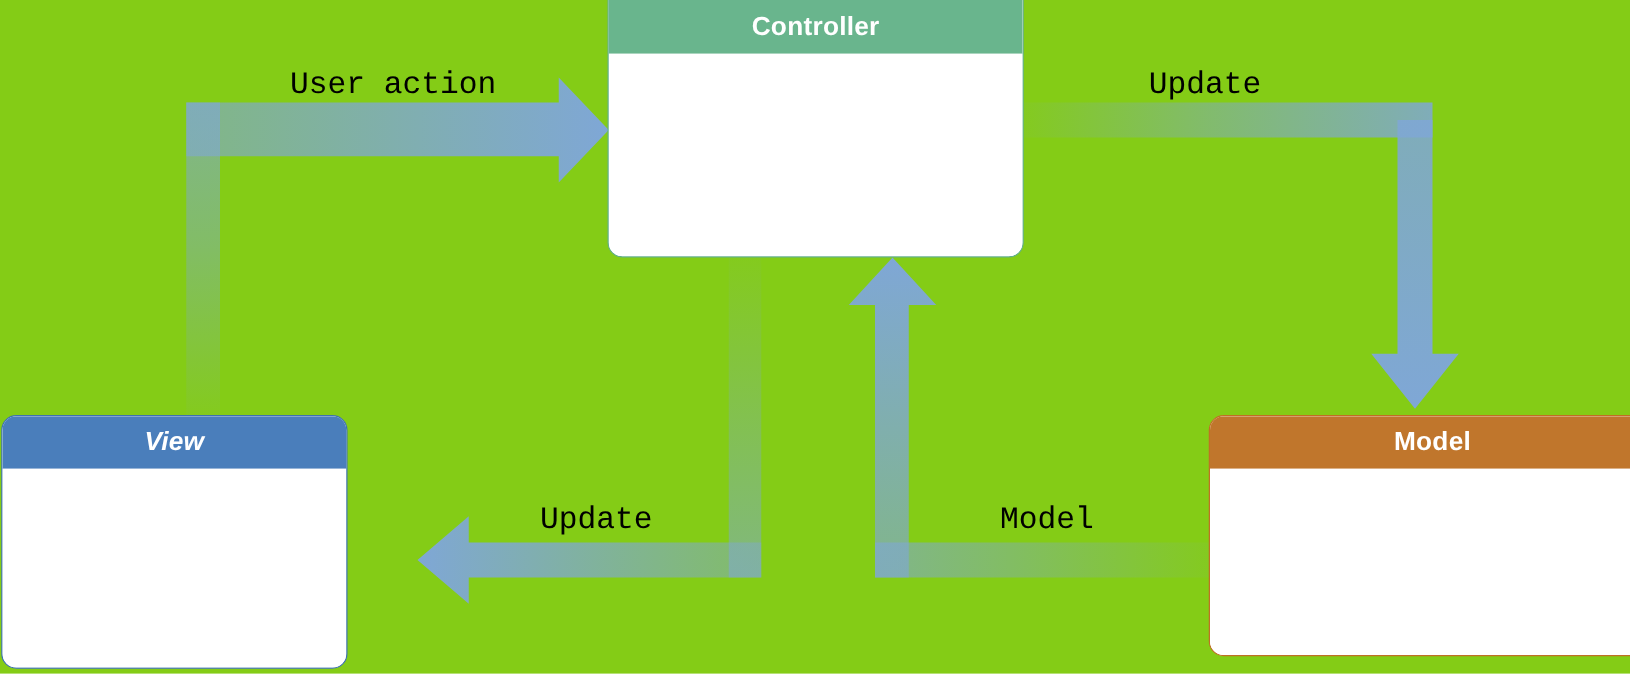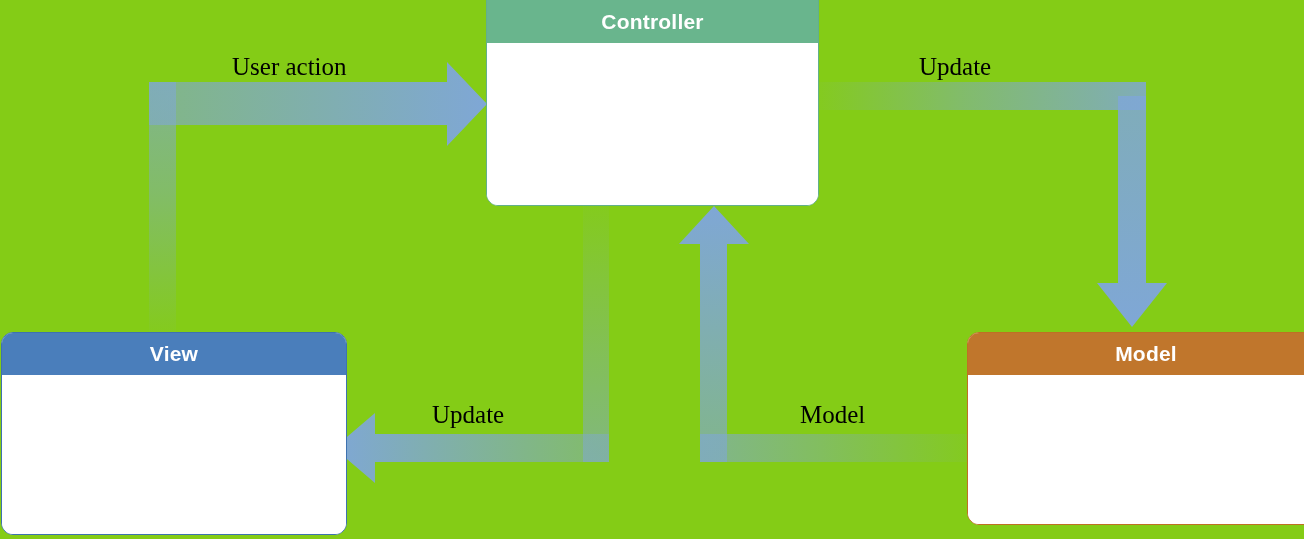--- a/index.html
+++ b/index.html
@@ -54,43 +54,44 @@
     background: #69B58D;
     height: 52px;
     line-height: 62px;
   }
   #node-controller .node-body { height: 162px; }
 
   
   #node-view {
     left: 1px;
     top: 332px;
-    width: 346px;
+    width: 277px;
     height: 203px;
     border: 1.8px solid #3E72B0;
+    font-style: italic;
   }
   #node-view .node-header { background: #4A7EBB; }
   #node-view .node-body { height: 159px; }
 
   
   #node-model {
     left: 967px;
     top: 332px;
     width: 358px;
     height: 193px;
     border: 1.8px solid #BF7024;
   }
   #node-model .node-header { background: #C0762C; }
   #node-model .node-body { height: 149px; }
 
   .edge-label {
     position: absolute;
     color: #000000;
     font-size: 25px;
-    font-family: Liberation Serif, serif;
+    font-family: Liberation Mono, monospace;
     white-space: nowrap;
   }
   #label-user-action { left: 232px; top: 53px; }
   #label-update-top  { left: 919px; top: 53px; }
   #label-update-bottom { left: 432px; top: 401px; }
   #label-notify      { left: 800px; top: 401px; }
 </style>
 </head>
 <body>
 

